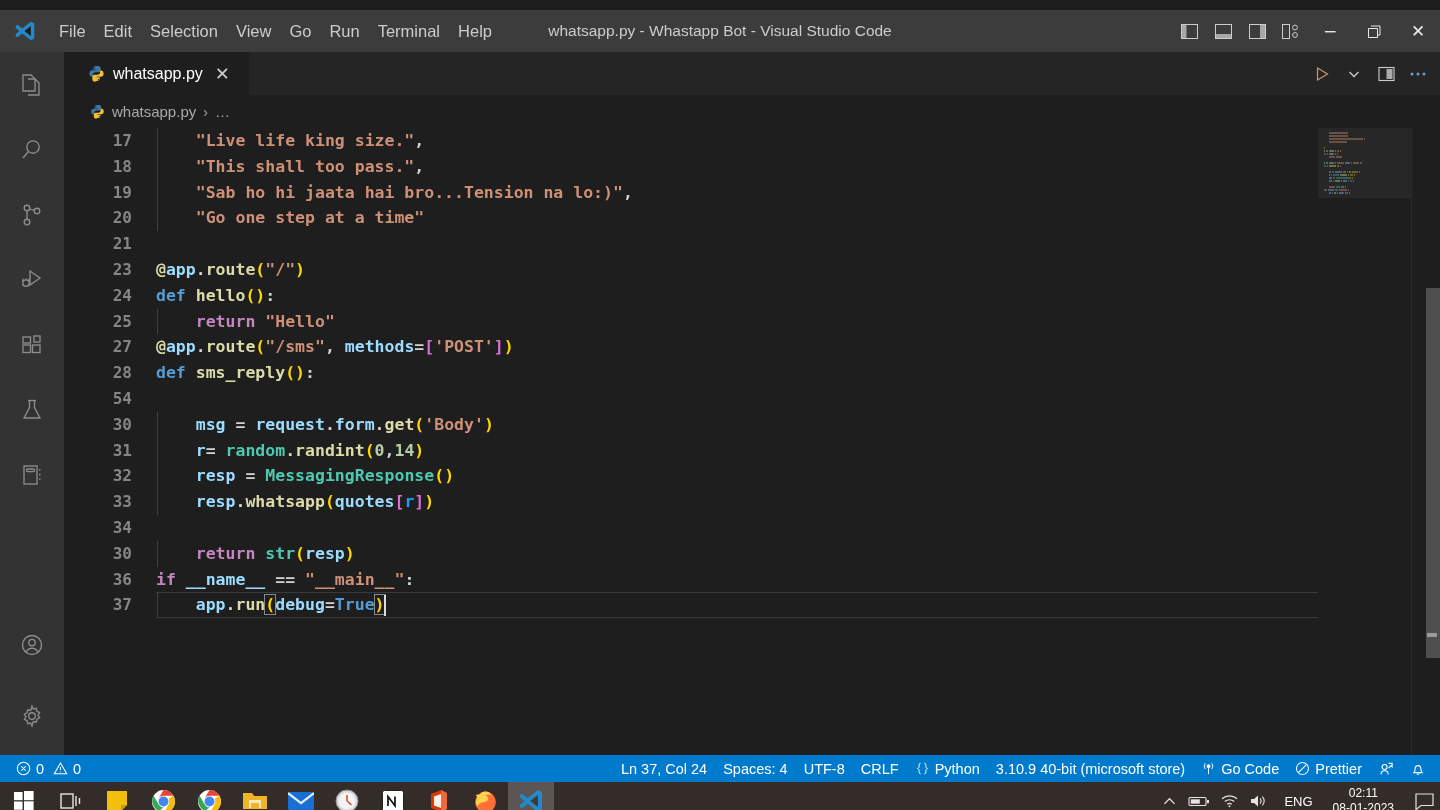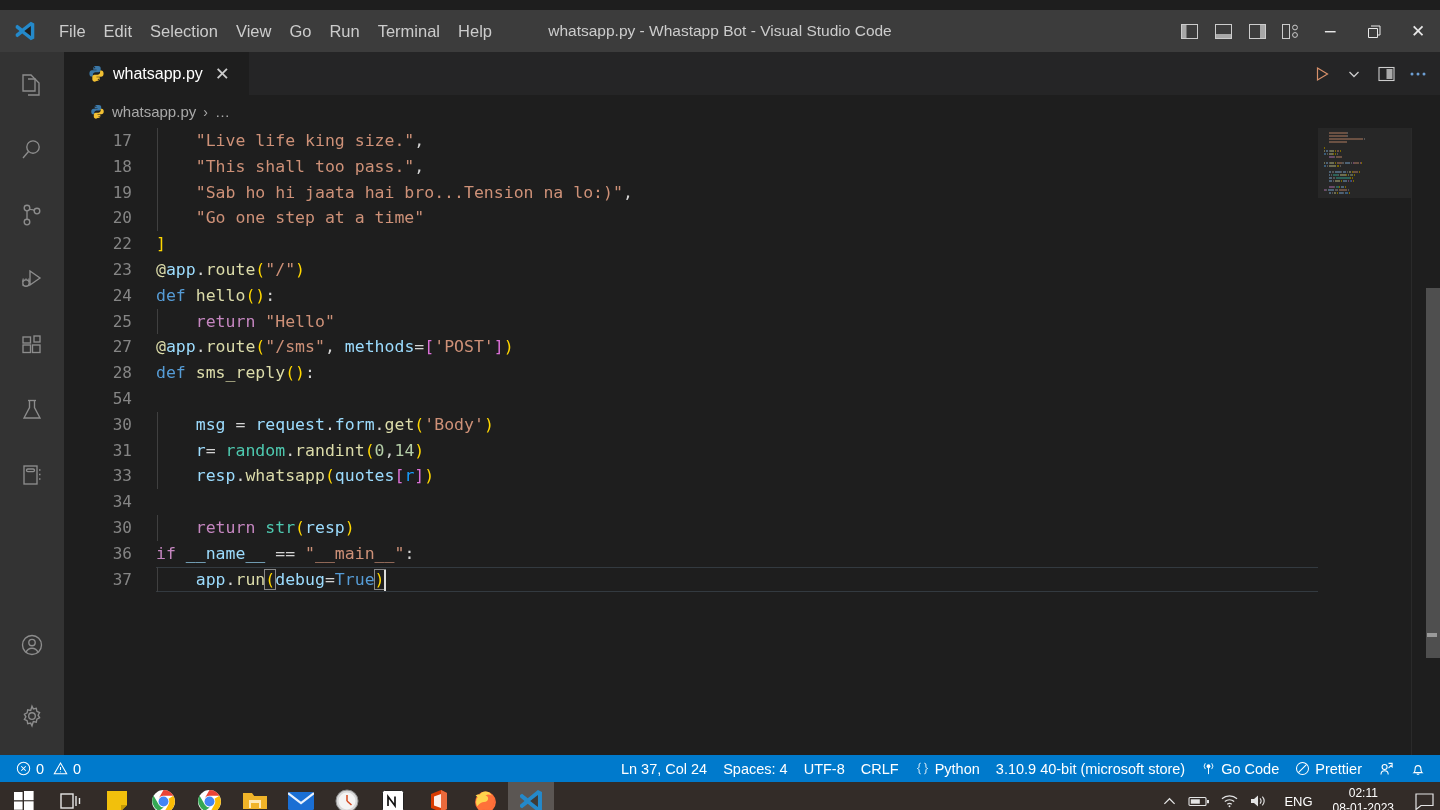--- a/index.html
+++ b/index.html
@@ -99,21 +99,21 @@
   .bc-icon { width: 15px; height: 15px; margin-right: 7px; }
   .bc-text { color: #a9a9a9; font-size: 15px; }
   .bc-sep { color: #a9a9a9; font-size: 14px; margin: 0 7px; }
 
   
   .editor {
     position: absolute; top: 118px; left: 64px; width: 1376px; height: 627px;
     background: #1e1e1e; overflow: hidden;
   }
   .code-rows { position: absolute; top: 0; left: 0; right: 0; }
-  .row { height: 25.8px; position: relative; white-space: pre; }
+  .row { height: 25.8px; position: relative; white-space: pre; font-weight: bold; }
   .lineno {
     position: absolute; left: 0; width: 68px; text-align: right;
     color: #858585; font-size: 16px;
     font-family: "DejaVu Sans Mono", monospace;
     line-height: 25.8px;
   }
   .code {
     position: absolute; left: 92px; right: 0;
     font-family: "DejaVu Sans Mono", monospace;
     font-size: 16.5px; line-height: 25.8px;
@@ -400,29 +400,30 @@
     <span class="bc-sep">›</span>
     <span class="bc-text">…</span>
   </div>
 
   <div class="editor">
     <div class="code-rows" id="code-rows">
         <div class="row"><div class="lineno">17</div><div class="ig"></div><div class="code"><span>    </span><span class="t-str">"Live life king size."</span><span class="t-plain">,</span></div></div>
         <div class="row"><div class="lineno">18</div><div class="ig"></div><div class="code"><span>    </span><span class="t-str">"This shall too pass."</span><span class="t-plain">,</span></div></div>
         <div class="row"><div class="lineno">19</div><div class="ig"></div><div class="code"><span>    </span><span class="t-str">"Sab ho hi jaata hai bro...Tension na lo:)"</span><span class="t-plain">,</span></div></div>
         <div class="row"><div class="lineno">20</div><div class="ig"></div><div class="code"><span>    </span><span class="t-str">"Go one step at a time"</span></div></div>
-        <div class="row"><div class="lineno">22</div><div class="code"><span class="t-p1">]</span></div></div>
+        <div class="row"><div class="lineno">21</div><div class="code"></div></div>
         <div class="row"><div class="lineno">23</div><div class="code"><span class="t-fn">@</span><span class="t-var">app</span><span class="t-plain">.</span><span class="t-fn">route</span><span class="t-p1">(</span><span class="t-str">"/"</span><span class="t-p1">)</span></div></div>
         <div class="row"><div class="lineno">24</div><div class="code"><span class="t-kw">def</span><span class="t-plain"> </span><span class="t-fn">hello</span><span class="t-p1">(</span><span class="t-p1">)</span><span class="t-plain">:</span></div></div>
         <div class="row"><div class="lineno">25</div><div class="ig"></div><div class="code"><span>    </span><span class="t-kw2">return</span><span class="t-plain"> </span><span class="t-str">"Hello"</span></div></div>
         <div class="row"><div class="lineno">27</div><div class="code"><span class="t-fn">@</span><span class="t-var">app</span><span class="t-plain">.</span><span class="t-fn">route</span><span class="t-p1">(</span><span class="t-str">"/sms"</span><span class="t-plain">, </span><span class="t-var">methods</span><span class="t-plain">=</span><span class="t-p2">[</span><span class="t-str">'POST'</span><span class="t-p2">]</span><span class="t-p1">)</span></div></div>
         <div class="row"><div class="lineno">28</div><div class="code"><span class="t-kw">def</span><span class="t-plain"> </span><span class="t-fn">sms_reply</span><span class="t-p1">(</span><span class="t-p1">)</span><span class="t-plain">:</span></div></div>
         <div class="row"><div class="lineno">54</div><div class="code"></div></div>
         <div class="row"><div class="lineno">30</div><div class="ig"></div><div class="code"><span>    </span><span class="t-var">msg</span><span class="t-plain"> = </span><span class="t-var">request</span><span class="t-plain">.</span><span class="t-var">form</span><span class="t-plain">.</span><span class="t-fn">get</span><span class="t-p1">(</span><span class="t-str">'Body'</span><span class="t-p1">)</span></div></div>
         <div class="row"><div class="lineno">31</div><div class="ig"></div><div class="code"><span>    </span><span class="t-var">r</span><span class="t-plain">= </span><span class="t-cls">random</span><span class="t-plain">.</span><span class="t-fn">randint</span><span class="t-p1">(</span><span class="t-num">0</span><span class="t-plain">,</span><span class="t-num">14</span><span class="t-p1">)</span></div></div>
+        <div class="row"><div class="lineno">32</div><div class="ig"></div><div class="code"><span>    </span><span class="t-var">resp</span><span class="t-plain"> = </span><span class="t-cls">MessagingResponse</span><span class="t-p1">(</span><span class="t-p1">)</span></div></div>
         <div class="row"><div class="lineno">33</div><div class="ig"></div><div class="code"><span>    </span><span class="t-var">resp</span><span class="t-plain">.</span><span class="t-fn">whatsapp</span><span class="t-p1">(</span><span class="t-var">quotes</span><span class="t-p2">[</span><span class="t-p3">r</span><span class="t-p2">]</span><span class="t-p1">)</span></div></div>
         <div class="row"><div class="lineno">34</div><div class="code"></div></div>
         <div class="row"><div class="lineno">30</div><div class="ig"></div><div class="code"><span>    </span><span class="t-kw2">return</span><span class="t-plain"> </span><span class="t-cls">str</span><span class="t-p1">(</span><span class="t-var">resp</span><span class="t-p1">)</span></div></div>
         <div class="row"><div class="lineno">36</div><div class="code"><span class="t-kw2">if</span><span class="t-plain"> </span><span class="t-var">__name__</span><span class="t-plain"> == </span><span class="t-str">"__main__"</span><span class="t-plain">:</span></div></div>
         <div class="row current"><div class="cl-hl"></div><div class="lineno">37</div><div class="ig"></div><div class="code"><span>    </span><span class="t-var">app</span><span class="t-plain">.</span><span class="t-fn">run</span><span class="t-p1 bracket-box">(</span><span class="t-var">debug</span><span class="t-plain">=</span><span class="t-kw">True</span><span class="t-p1 bracket-box">)</span></div><div class="caret" style="left: 319.7px;"></div></div>
       </div>
   </div>
 
   <div class="minimap">
     <div class="mm-slider"></div>

